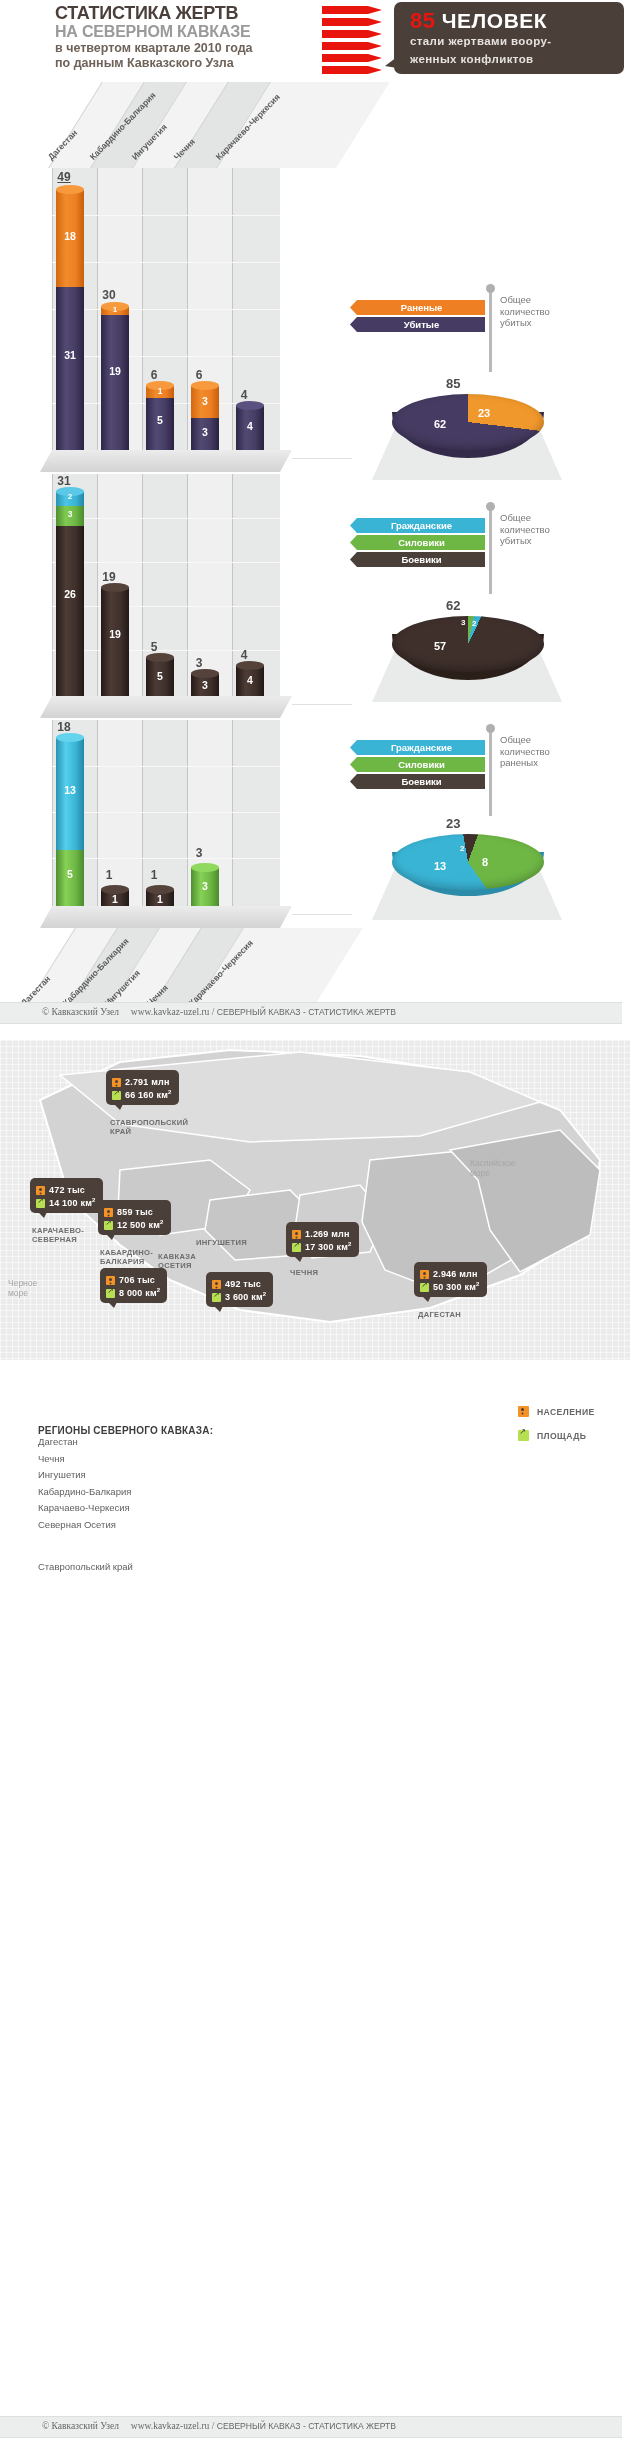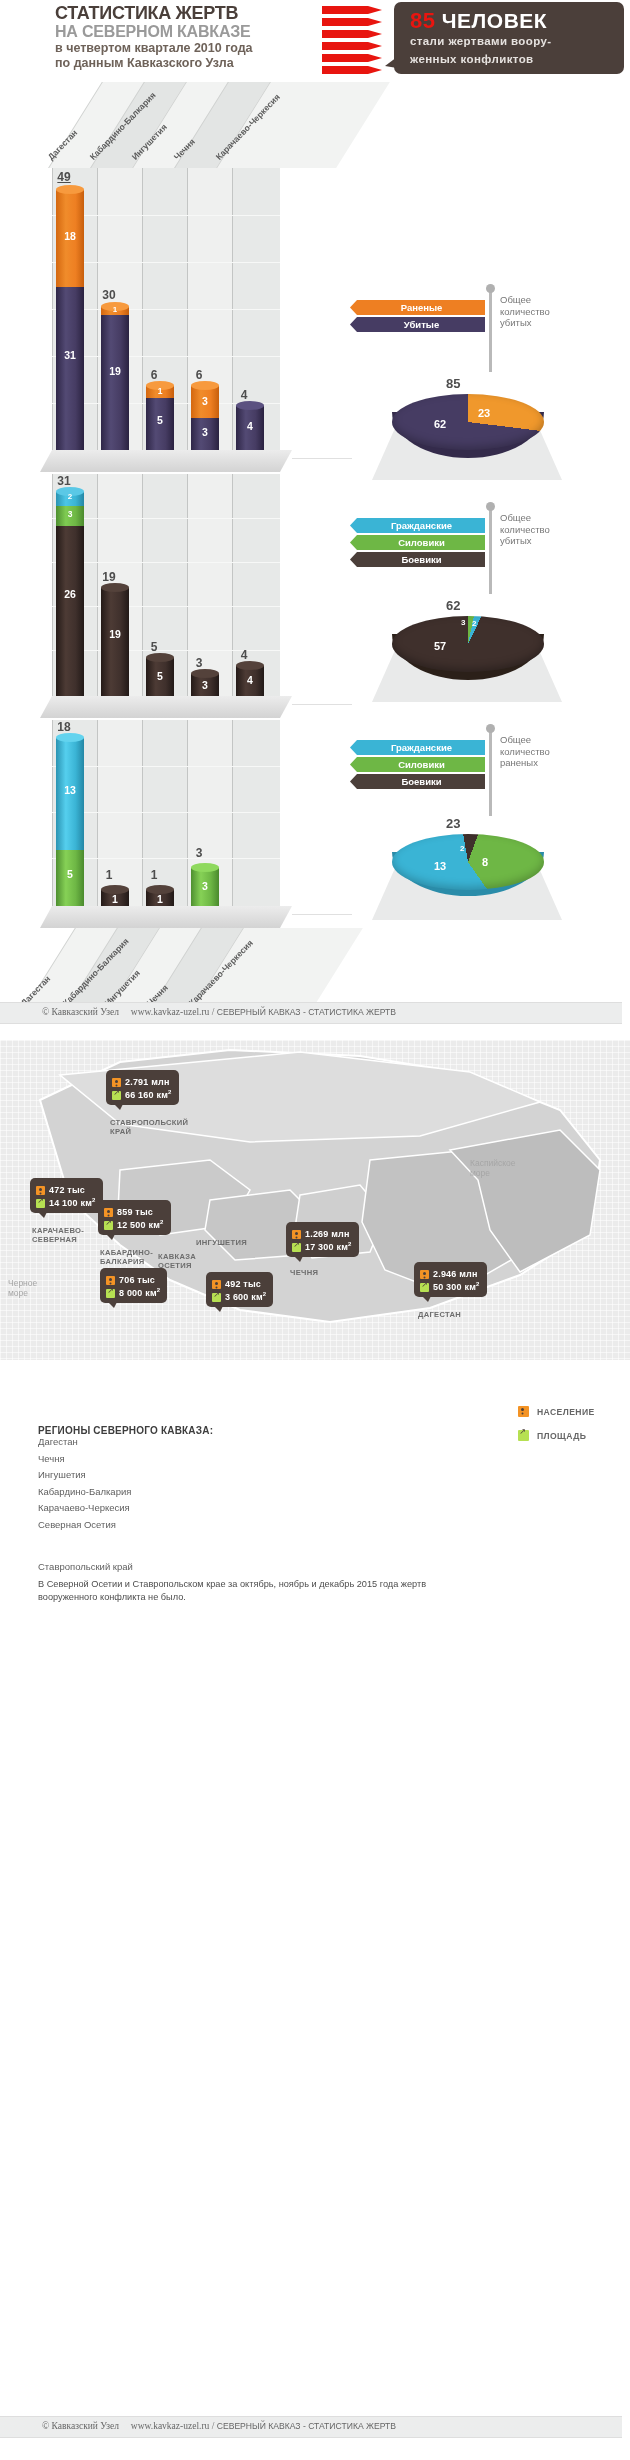--- a/index.html
+++ b/index.html
@@ -666,24 +666,20 @@
 
   <div class="keyrow" style="left:518px; top:366px;">
     <span class="ic ic-pop" style="width:11px;height:11px;"></span>
     <span class="keytxt">НАСЕЛЕНИЕ</span>
   </div>
   <div class="keyrow" style="left:518px; top:390px;">
     <span class="ic ic-area" style="width:11px;height:11px;"></span>
     <span class="keytxt">ПЛОЩАДЬ</span>
   </div>
 
-  <div class="note" style="left:38px; top:538px;">
-    <div>В Северной Осетии и Ставропольском крае за октябрь, ноябрь и декабрь 2015 года жертв</div>
-    <div>вооруженного конфликта не было.</div>
-  </div>
 </div>
 
 <div class="footbar" style="top:2416px;">
   <div class="txt">
     <span>© Кавказский Узел</span>
     &nbsp;&nbsp;&nbsp;
     <span>www.kavkaz-uzel.ru /</span>
     <span class="small">СЕВЕРНЫЙ КАВКАЗ - СТАТИСТИКА ЖЕРТВ</span>
   </div>
 </div>

